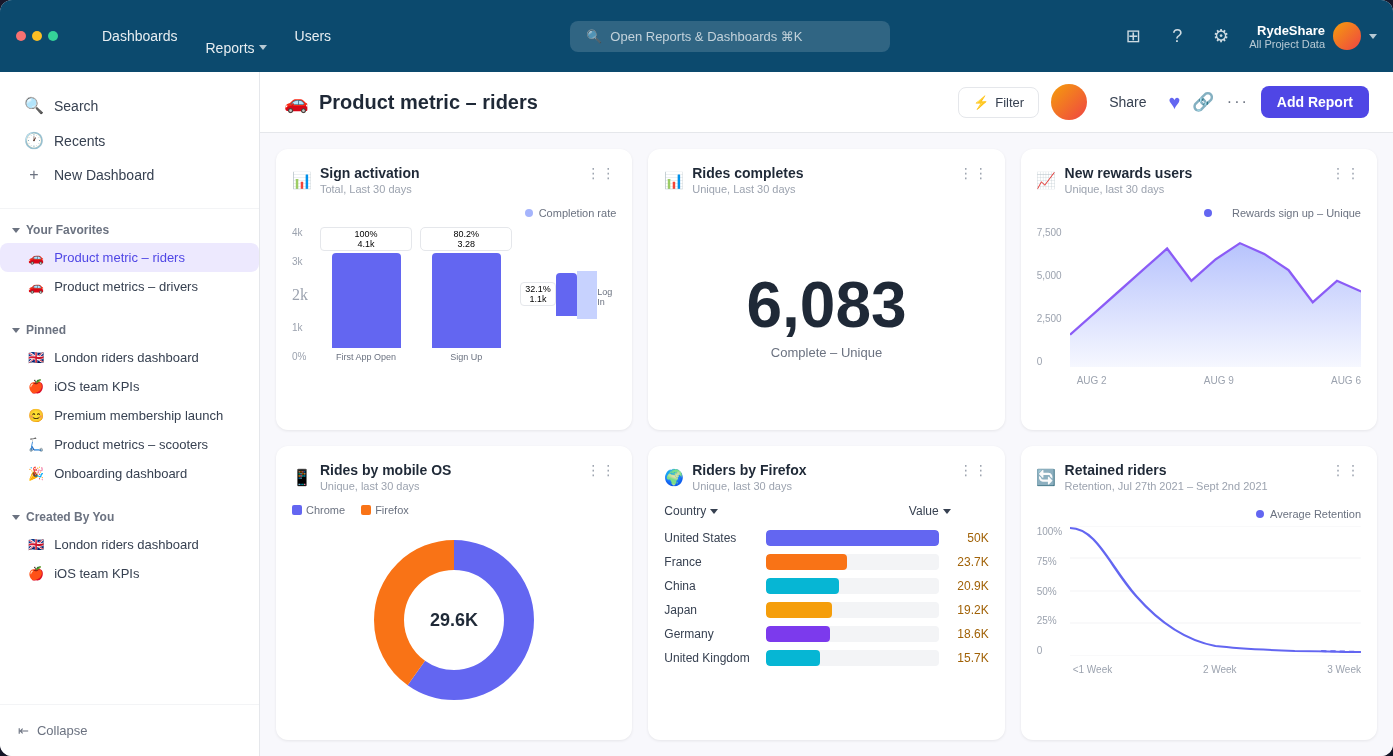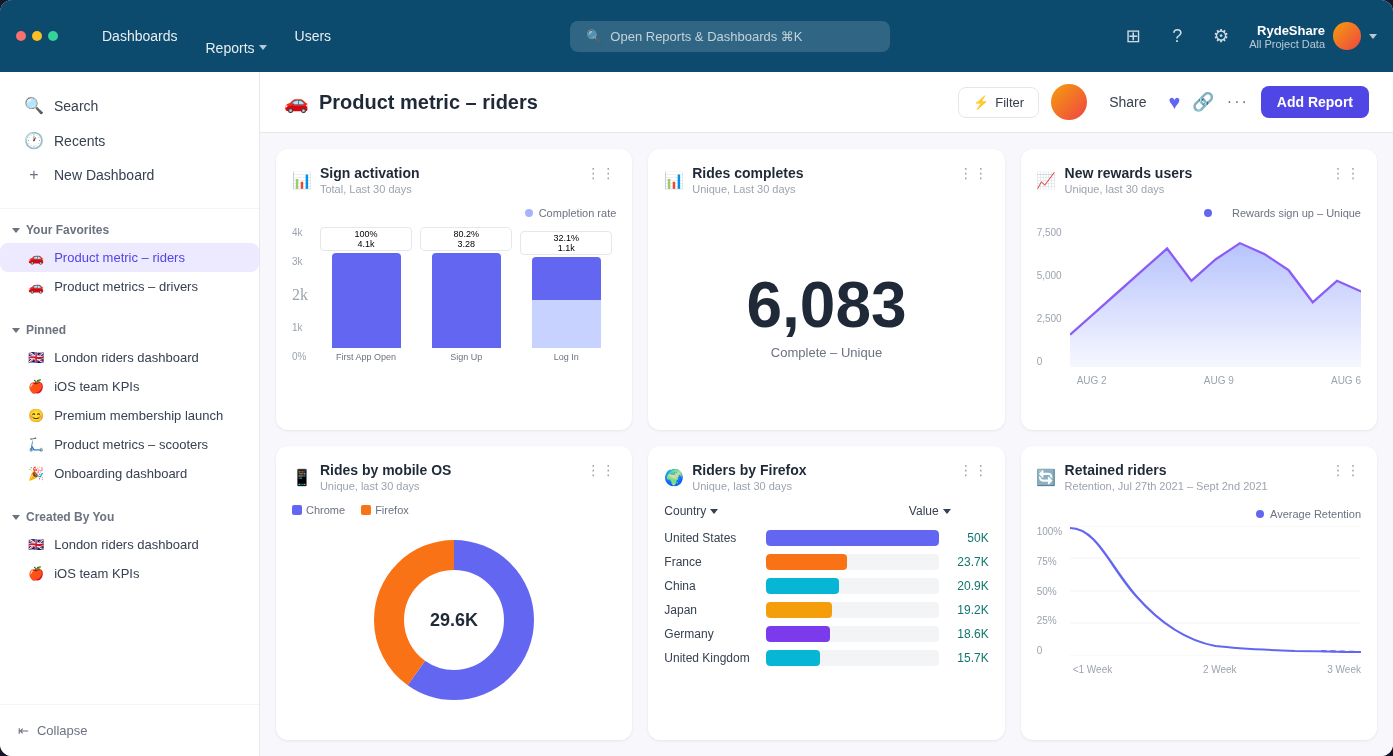--- a/index.html
+++ b/index.html
@@ -91,21 +91,21 @@
     .legend-color { width: 10px; height: 10px; border-radius: 2px; }
 
     
     .country-table { flex: 1; display: flex; flex-direction: column; gap: 8px; margin-top: 8px; }
     .country-header { display: flex; justify-content: space-between; align-items: center; margin-bottom: 4px; }
     .country-col-header { font-size: 12px; color: #374151; font-weight: 500; display: flex; align-items: center; gap: 4px; cursor: pointer; }
     .country-row { display: flex; align-items: center; gap: 12px; }
     .country-name { font-size: 12px; color: #374151; width: 90px; flex-shrink: 0; }
     .country-bar-container { flex: 1; height: 16px; background: #f3f4f6; border-radius: 4px; overflow: hidden; }
     .country-bar { height: 100%; border-radius: 4px; }
-    .country-value { font-size: 12px; color: #0f766e; width: 38px; text-align: right; flex-shrink: 0; }
+    .country-value { font-size: 12px; color: #a16207; width: 38px; text-align: right; flex-shrink: 0; }
 
     
     .retention-chart { flex: 1; position: relative; margin-top: 8px; }
 
     .chevron { display: inline-block; width: 0; height: 0; }
     .chevron-down { border-left: 4px solid transparent; border-right: 4px solid transparent; border-top: 5px solid currentColor; }
   </style>
 </head>
 <body>
 
@@ -287,21 +287,21 @@
                   <div style="width:75%; height:135px; background:#6366f1; border-radius:4px 4px 0 0;"></div>
                   <span style="font-size:9px;color:#6b7280;margin-top:4px;text-align:center;">First App Open</span>
                 </div>
                 <div style="flex:1; display:flex; flex-direction:column; align-items:center; height:100%; justify-content:flex-end;">
                   <div style="position:relative; width:100%;">
                     <div style="background:rgba(255,255,255,0.9); border:1px solid #e5e7eb; border-radius:5px; padding:1px 4px; font-size:9px; text-align:center; margin-bottom:2px; white-space:nowrap;">80.2%<br>3.28</div>
                   </div>
                   <div style="width:75%; height:108px; background:#6366f1; border-radius:4px 4px 0 0;"></div>
                   <span style="font-size:9px;color:#6b7280;margin-top:4px;">Sign Up</span>
                 </div>
-                <div style="flex:1; display:flex; flex-direction:column; align-items:center; height:100%; justify-content:flex-end;">
+                <div style="flex:1; display:flex; flex-direction:row; align-items:center; height:100%; justify-content:flex-end;">
                   <div style="position:relative; width:100%;">
                     <div style="background:rgba(255,255,255,0.9); border:1px solid #e5e7eb; border-radius:4px; padding:1px 4px; font-size:9px; text-align:center; margin-bottom:2px; white-space:nowrap;">32.1%<br>1.1k</div>
                   </div>
                   <div style="width:75%; height:43px; background:#6366f1; border-radius:4px 4px 0 0;"></div>
                   <div style="width:75%; height:48px; background:#c7d2fe; border-radius:0;"></div>
                   <span style="font-size:9px;color:#6b7280;margin-top:4px;">Log In</span>
                 </div>
               </div>
             </div>
           </div>

